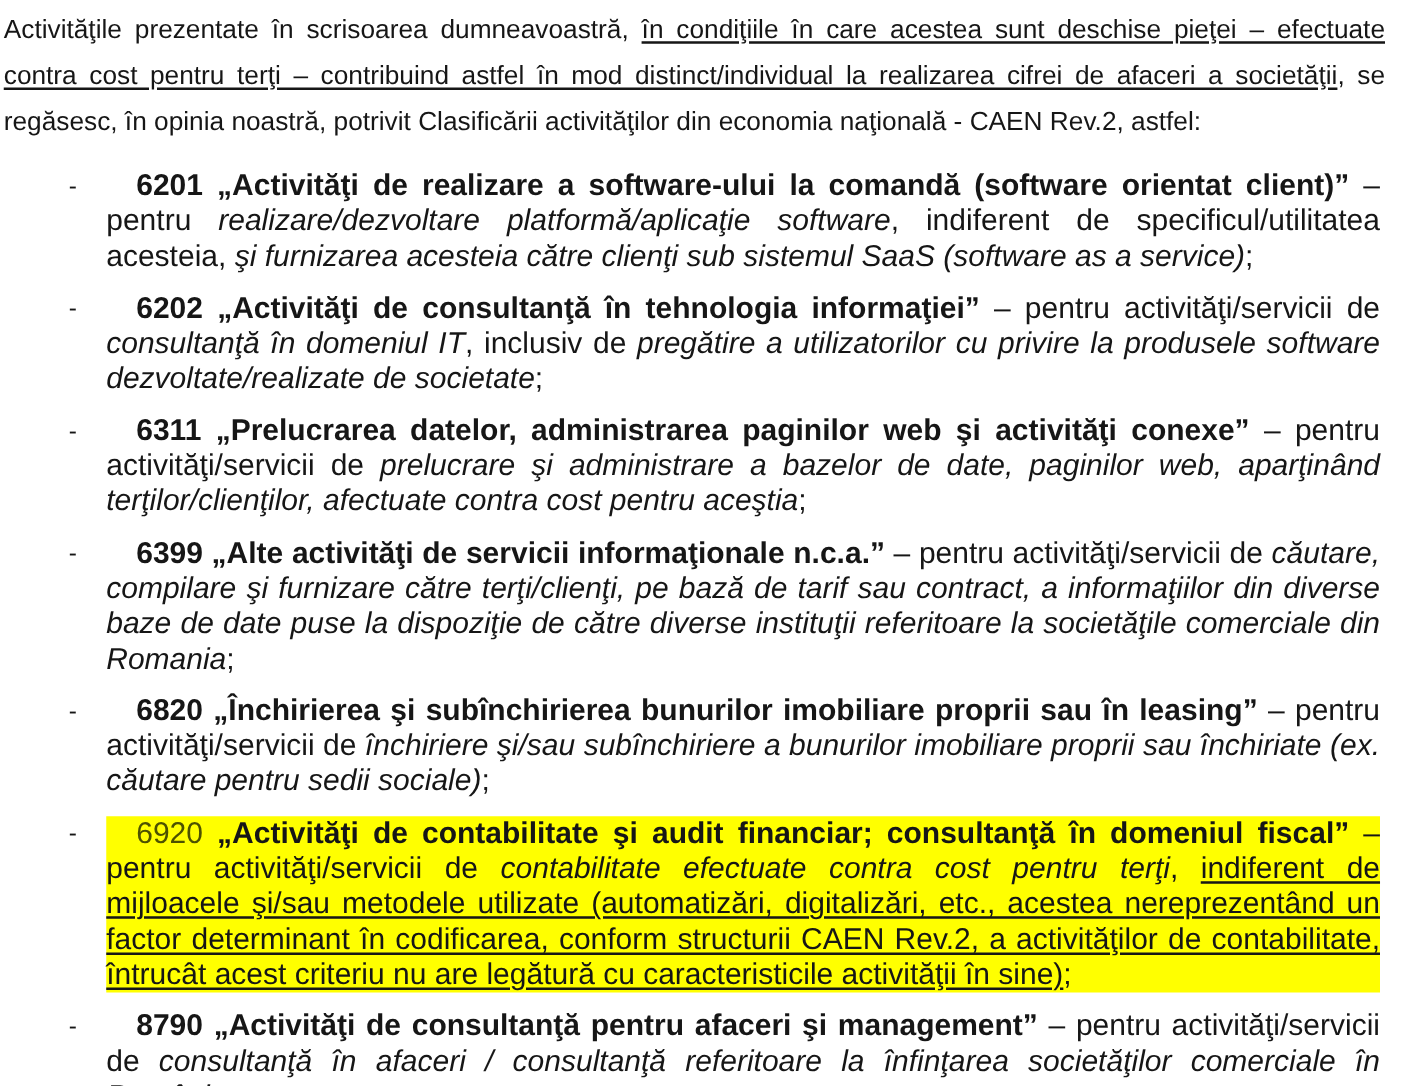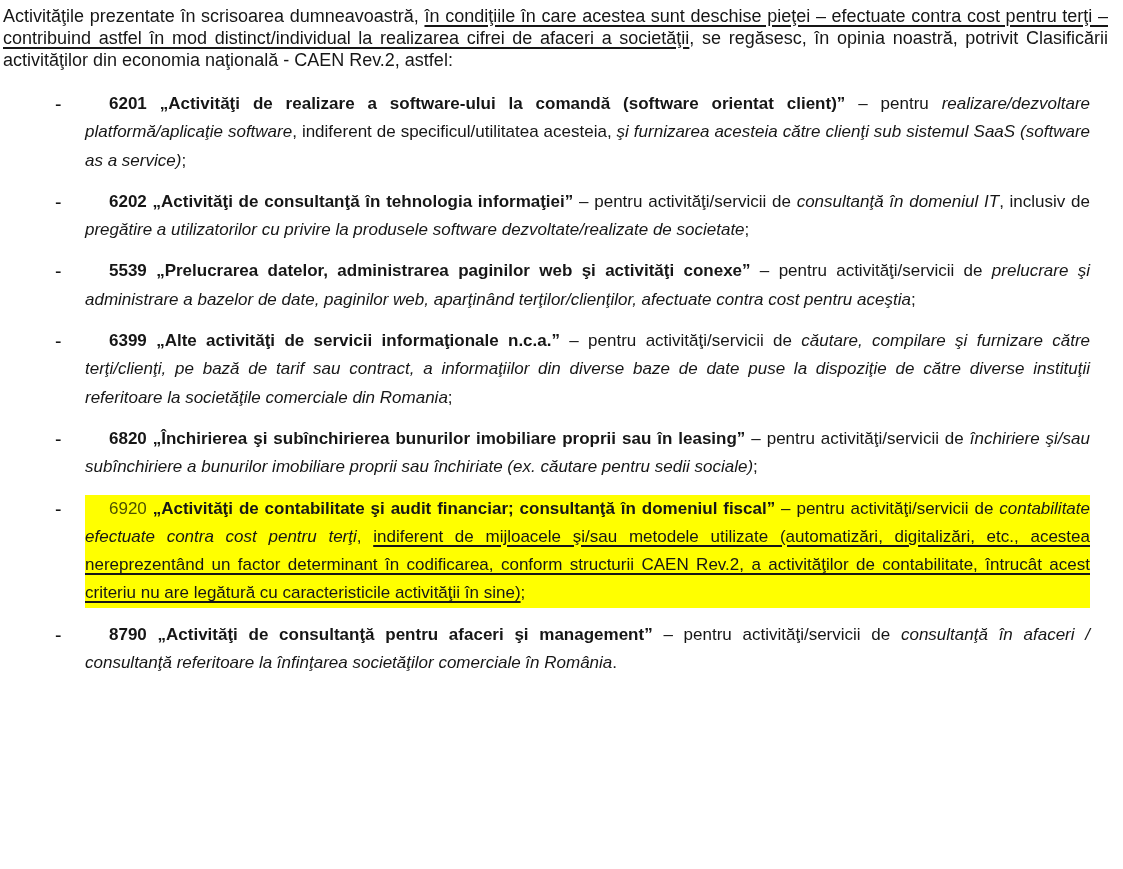--- a/index.html
+++ b/index.html
@@ -7,37 +7,37 @@
   body {
     width: 1123px;
     height: 869px;
     overflow: hidden;
     background: var(--bg, #ffffff);
     color: var(--fg, #161616);
     font-family: "Liberation Sans", "DejaVu Sans", sans-serif;
   }
   .page { padding: 5px 15px 0 3px; }
   .intro {
-    font-size: 18px;
-    line-height: 22px;
+    font-size: 21px;
+    line-height: 37px;
     text-align: justify;
     margin: 0 0 19px 0;
   }
   .item { position: relative; margin-bottom: 13px; }
   .bullet-dash {
     position: absolute;
     left: 52px;
     top: 0;
     font-size: 19.5px;
     line-height: 28.3px;
   }
   .item-text {
-    margin: 0 18px 0 82px;
+    margin: 0 4px 0 82px;
     text-indent: 24px;
-    font-size: 17px;
+    font-size: 24px;
     line-height: 28.3px;
     text-align: justify;
   }
   .item.highlighted .item-text { background: var(--hl, #ffff00); }
   .seg-r { font-weight: 400; }
   .seg-b { font-weight: 700; }
   .seg-i { font-style: italic; }
   .seg-u {
     text-decoration: underline;
     text-decoration-thickness: 2px;
@@ -56,21 +56,21 @@
     <p class="item-text"><span class="seg-b">6201 „Activităţi de realizare a software-ului la comandă (software orientat client)”</span><span class="seg-r"> – pentru </span><span class="seg-i">realizare/dezvoltare platformă/aplicaţie software</span><span class="seg-r">, indiferent de specificul/utilitatea acesteia, </span><span class="seg-i">şi furnizarea acesteia către clienţi sub sistemul SaaS (software as a service)</span><span class="seg-r">;</span></p>
   </div>
 
   <div class="item">
     <span class="bullet-dash">-</span>
     <p class="item-text"><span class="seg-b">6202 „Activităţi de consultanţă în tehnologia informaţiei”</span><span class="seg-r"> – pentru activităţi/servicii de </span><span class="seg-i">consultanţă în domeniul IT</span><span class="seg-r">, inclusiv de </span><span class="seg-i">pregătire a utilizatorilor cu privire la produsele software dezvoltate/realizate de societate</span><span class="seg-r">;</span></p>
   </div>
 
   <div class="item">
     <span class="bullet-dash">-</span>
-    <p class="item-text"><span class="seg-b">5539 „Prelucrarea datelor, administrarea paginilor web şi activităţi conexe”</span><span class="seg-r"> – pentru activităţi/servicii de </span><span class="seg-i">prelucrare şi administrare a bazelor de date, paginilor web, aparţinând terţilor/clienţilor, afectuate contra cost pentru aceştia</span><span class="seg-r">;</span></p>
+    <p class="item-text"><span class="seg-b">6311 „Prelucrarea datelor, administrarea paginilor web şi activităţi conexe”</span><span class="seg-r"> – pentru activităţi/servicii de </span><span class="seg-i">prelucrare şi administrare a bazelor de date, paginilor web, aparţinând terţilor/clienţilor, afectuate contra cost pentru aceştia</span><span class="seg-r">;</span></p>
   </div>
 
   <div class="item">
     <span class="bullet-dash">-</span>
     <p class="item-text"><span class="seg-b">6399 „Alte activităţi de servicii informaţionale n.c.a.”</span><span class="seg-r"> – pentru activităţi/servicii de </span><span class="seg-i">căutare, compilare şi furnizare către terţi/clienţi, pe bază de tarif sau contract, a informaţiilor din diverse baze de date puse la dispoziţie de către diverse instituţii referitoare la societăţile comerciale din Romania</span><span class="seg-r">;</span></p>
   </div>
 
   <div class="item">
     <span class="bullet-dash">-</span>
     <p class="item-text"><span class="seg-b">6820 „Închirierea şi subînchirierea bunurilor imobiliare proprii sau în leasing”</span><span class="seg-r"> – pentru activităţi/servicii de </span><span class="seg-i">închiriere şi/sau subînchiriere a bunurilor imobiliare proprii sau închiriate (ex. căutare pentru sedii sociale)</span><span class="seg-r">;</span></p>

